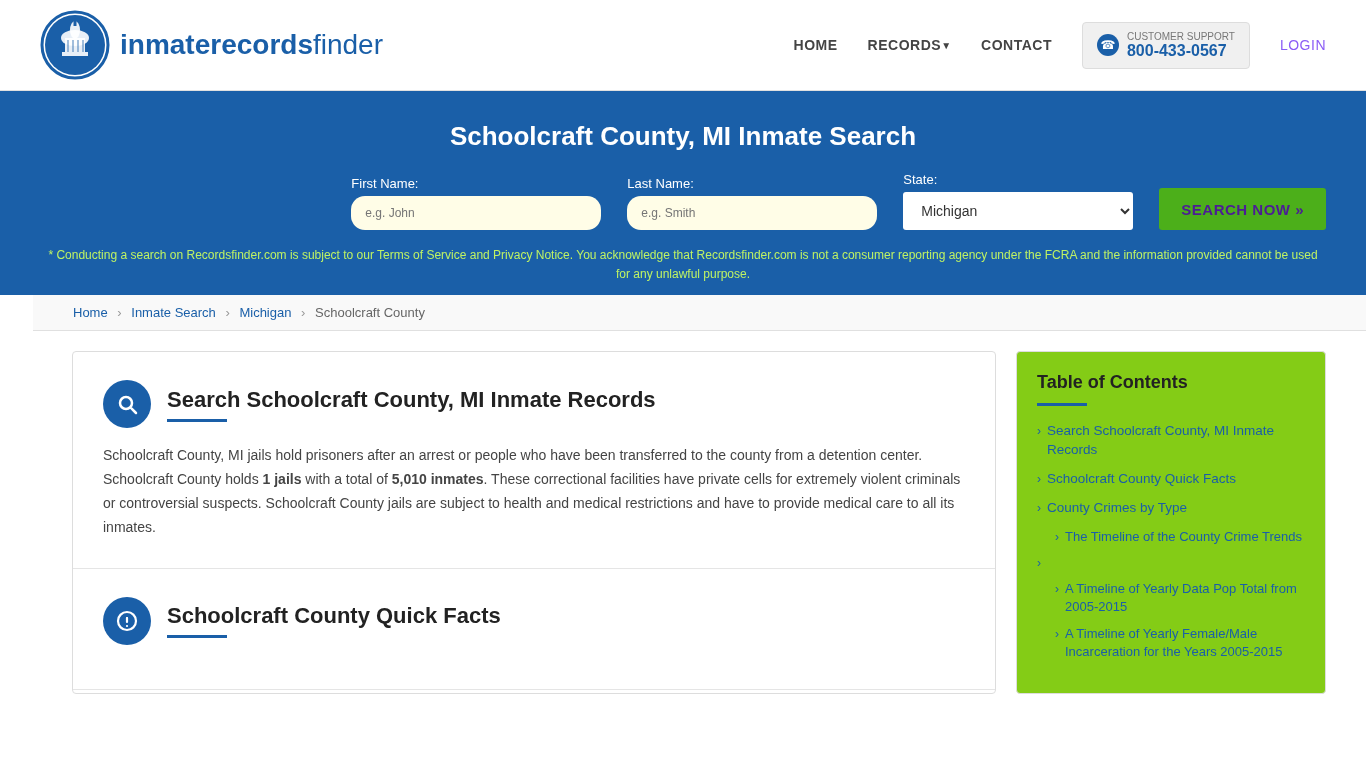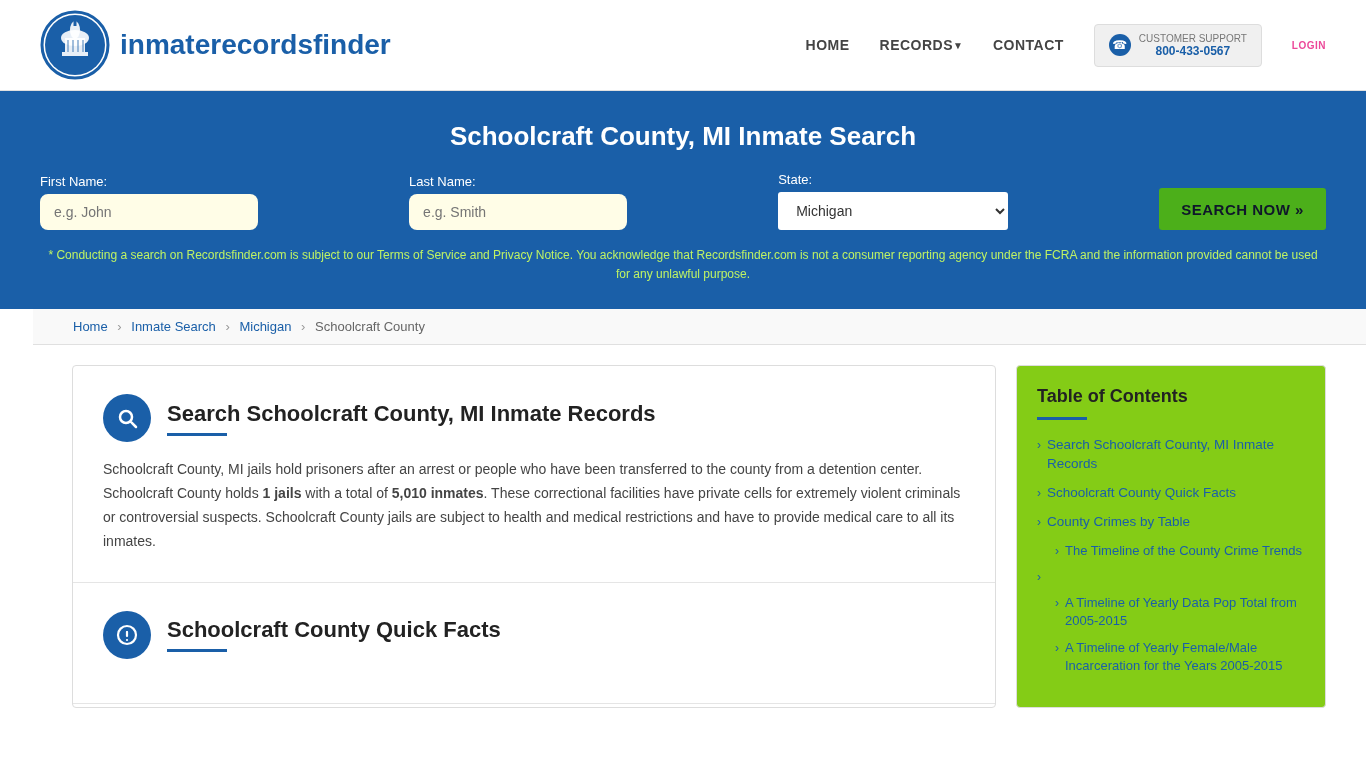--- a/index.html
+++ b/index.html
@@ -65,75 +65,75 @@
       height: 22px;
       background: #1a5fa8;
       border-radius: 50%;
       display: flex;
       align-items: center;
       justify-content: center;
       color: #fff;
       font-size: 12px;
     }
     #support-text { font-size: 10px; color: #777; text-transform: uppercase; }
-    #support-number { font-size: 12px; font-weight: 700; color: #1a5fa8; text-align: center; }
+    #support-number { font-size: 16px; font-weight: 700; color: #1a5fa8; }
     #login-btn {
-      font-size: 10px;
-      font-weight: 700;
-      color: #ec4899;
+      font-size: 14px;
+      font-weight: 400;
+      color: #8b5cf6;
       text-transform: uppercase;
       cursor: pointer;
     }
 
     
     #hero {
       background: #1a5fa8;
-      padding: 30px 40px 25px;
+      padding: 30px 40px 11px;
       text-align: center;
     }
     #hero-title {
       font-size: 26px;
       font-weight: 700;
       color: #fff;
       margin-bottom: 20px;
     }
     #search-form {
       display: flex;
       align-items: flex-end;
-      justify-content: space-between;
-      gap: 14px;
+      justify-content: flex-end;
+      gap: 26px;
       flex-wrap: nowrap;
     }
     .form-group { display: flex; flex-direction: column; align-items: flex-start; }
     .form-label { font-size: 13px; color: #fff; margin-bottom: 5px; font-weight: 500; }
     .form-input {
       padding: 10px 14px;
-      font-size: 14px;
+      font-size: 12px;
       border: none;
-      border-radius: 8px;
+      border-radius: 14px;
       background: #fffde7;
       color: #aaa;
-      width: 218px;
+      width: 250px;
       outline: none;
     }
     #state-select {
       padding: 10px 14px;
       font-size: 14px;
       border: none;
       border-radius: 3px;
       background: #fff;
       color: #333;
       width: 230px;
       outline: none;
       cursor: pointer;
     }
     #search-btn {
       padding: 10px 22px;
       background: #4caf1a;
-      color: #0f172a;
+      color: #4c1d95;
       font-size: 15px;
       font-weight: 700;
       border: none;
       border-radius: 3px;
       cursor: pointer;
       text-transform: uppercase;
       letter-spacing: 0.5px;
       white-space: nowrap;
       height: 42px;
     }
@@ -283,21 +283,21 @@
       <rect x="22" y="42" width="26" height="4" fill="#fff" opacity="0.9"></rect>
       <ellipse cx="35" cy="20" rx="5" ry="9" fill="#fff" opacity="0.9"></ellipse>
       <rect x="33.5" y="11" width="3" height="5" fill="#1a5fa8"></rect>
 
       <rect x="27" y="30" width="2" height="12" fill="#1a5fa8" opacity="0.4"></rect>
       <rect x="32" y="30" width="2" height="12" fill="#1a5fa8" opacity="0.4"></rect>
       <rect x="37" y="30" width="2" height="12" fill="#1a5fa8" opacity="0.4"></rect>
       <rect x="42" y="30" width="2" height="12" fill="#1a5fa8" opacity="0.4"></rect>
     </svg>
     <div id="logo-text">
-      <span id="logo-normal">inmaterecords</span><span id="logo-bold" style="font-weight:700;color:#1a5fa8;">finder</span>
+      <span id="logo-normal">inmaterecords</span><span id="logo-bold" style="font-weight:400;color:#1a5fa8;">finder</span>
     </div>
   </div>
   <nav id="nav">
     <a class="nav-link" href="#">HOME</a>
     <div id="records-nav">
       <a class="nav-link" href="#">RECORDS</a>
       <span class="chevron-down">▼</span>
     </div>
     <a class="nav-link" href="#">CONTACT</a>
     <div id="customer-support">
@@ -390,21 +390,21 @@
         <a href="#">Search Schoolcraft County, MI Inmate Records</a>
       </div>
 
       <div class="toc-item">
         <span class="toc-chevron">›</span>
         <a href="#">Schoolcraft County Quick Facts</a>
       </div>
 
       <div class="toc-item">
         <span class="toc-chevron">›</span>
-        <a href="#">County Crimes by Table</a>
+        <a href="#">County Crimes by Type</a>
       </div>
 
       <div class="toc-sub">
         <div class="toc-item">
           <span class="toc-chevron">›</span>
           <a href="#">The Timeline of the County Crime Trends</a>
         </div>
       </div>
 
       <div class="toc-item">

